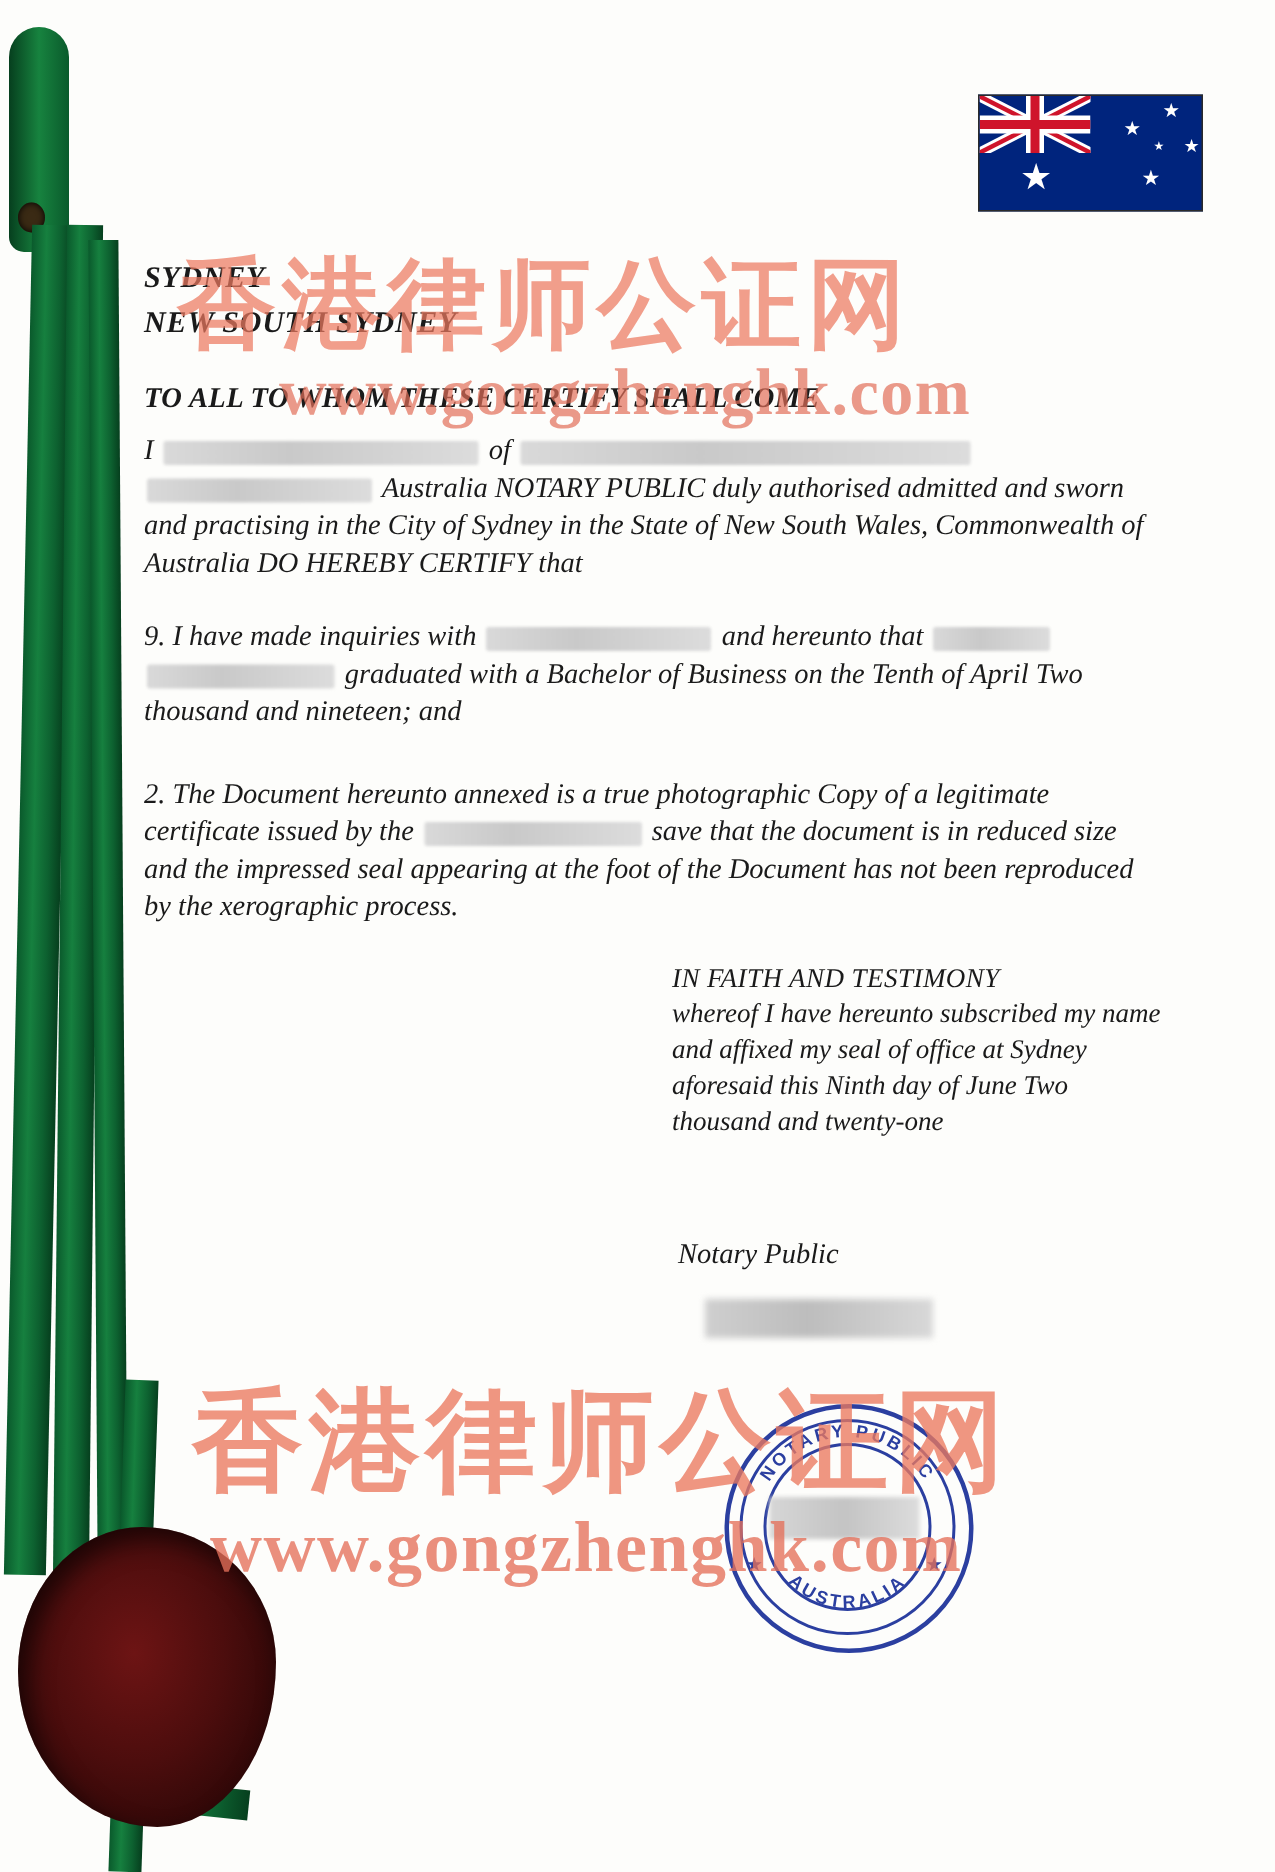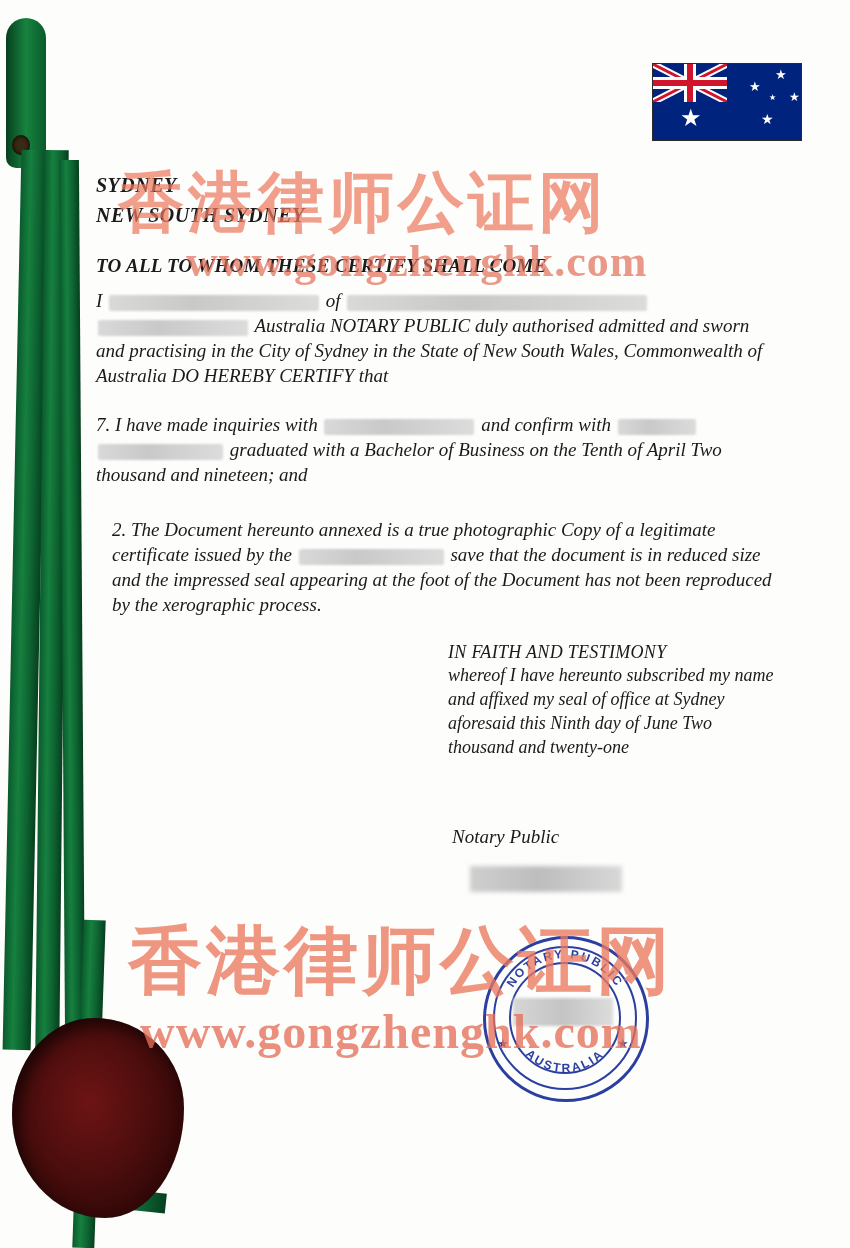--- a/index.html
+++ b/index.html
@@ -149,21 +149,21 @@
   .para {
     position: absolute;
     left: 0;
     width: 675px;
     font-style: italic;
     font-size: 19px;
     line-height: 25px;
   }
   .p1 { top: 288px; font-style: italic; }
   .p2 { top: 412px; }
-  .p3 { top: 517px; margin-left: 16px; }
+  .p3 { top: 517px; }
 
   .faith {
     position: absolute;
     left: 352px;
     width: 330px;
     font-style: italic;
     font-size: 18px;
     line-height: 24px;
   }
   .faith-title { top: 640px; letter-spacing: .3px; }
@@ -321,23 +321,23 @@
     <div class="para p1">
       <span>I</span>
       <span class="redact" style="width:210px;"></span>
       <span>of</span>
       <span class="redact" style="width:300px;"></span>
       <span class="redact" style="width:150px;"></span>
       <span>Australia NOTARY PUBLIC duly authorised admitted and sworn and practising in the City of Sydney in the State of New South Wales, Commonwealth of Australia DO HEREBY CERTIFY that</span>
     </div>
 
     <div class="para p2">
-      <span>7. I have made inquiries with</span>
+      <span>9. I have made inquiries with</span>
       <span class="redact" style="width:150px;"></span>
-      <span>and confirm with</span>
+      <span>and hereunto that</span>
       <span class="redact" style="width:78px;"></span>
       <span class="redact" style="width:125px;"></span>
       <span>graduated with a Bachelor of Business on the Tenth of April Two thousand and nineteen; and</span>
     </div>
 
     <div class="para p3">
       <span>2. The Document hereunto annexed is a true photographic Copy of a legitimate certificate issued by the</span>
       <span class="redact" style="width:145px;"></span>
       <span>save that the document is in reduced size and the impressed seal appearing at the foot of the Document has not been reproduced by the xerographic process.</span>
     </div>

